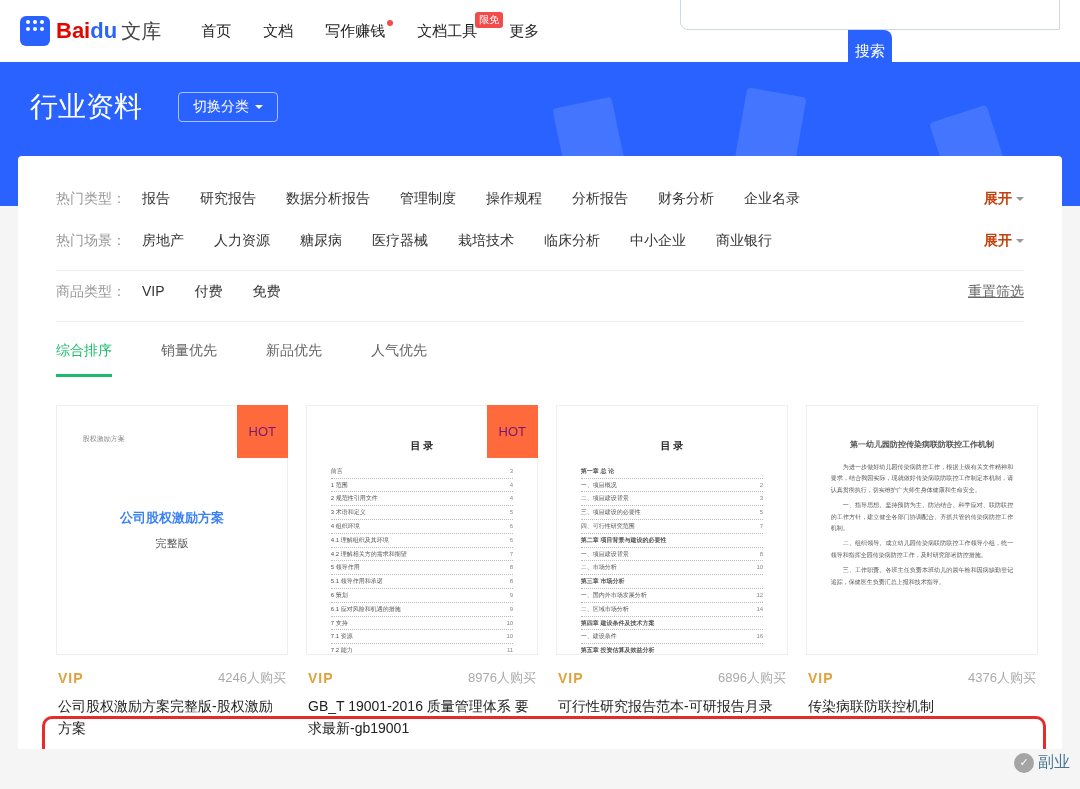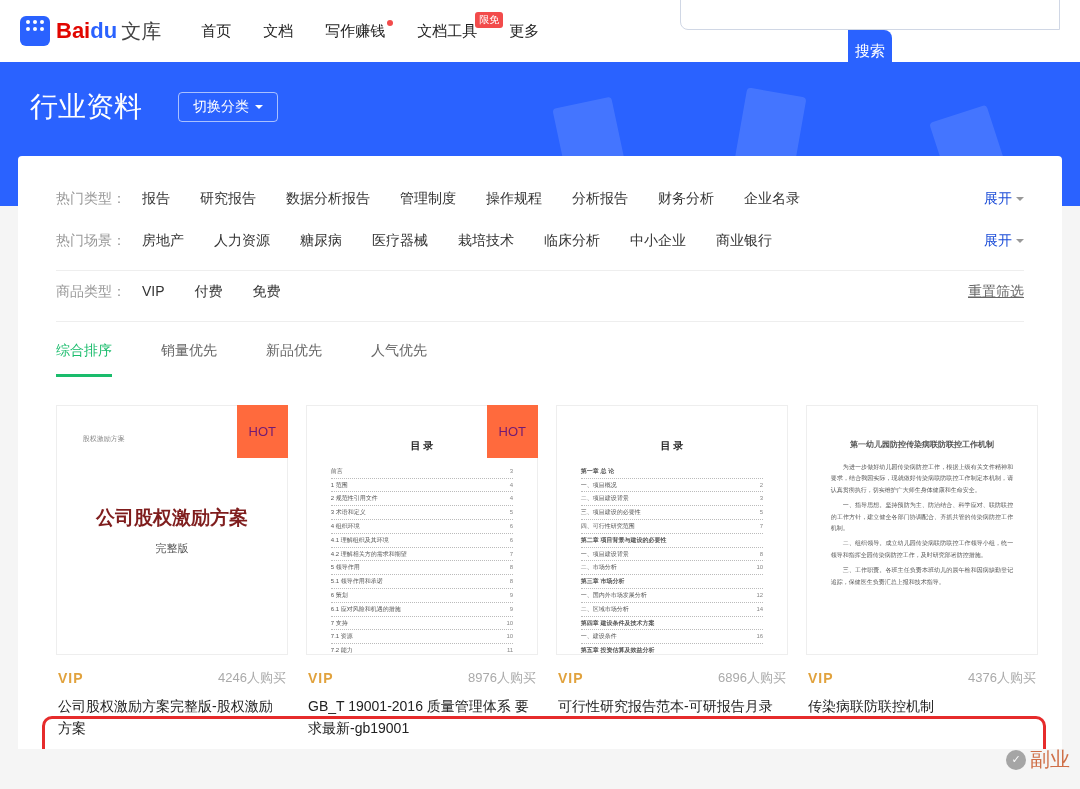--- a/index.html
+++ b/index.html
@@ -23,50 +23,50 @@
 .banner-bg { position: absolute; right: 40px; top: 20px; width: 500px; height: 120px; opacity: .12; }
 .banner-bg svg { width: 100%; height: 100%; }
 .banner-title { color: #fff; font-size: 28px; font-weight: 500; display: inline-block; vertical-align: middle; }
 .switch-cat { display: inline-flex; align-items: center; margin-left: 32px; padding: 5px 14px; border: 1px solid rgba(255,255,255,.6); border-radius: 4px; color: #fff; font-size: 14px; cursor: pointer; }
 .switch-cat::after { content: ""; margin-left: 6px; border: 4px solid transparent; border-top-color: #fff; transform: translateY(2px); }
 .panel { background: #fff; margin: -50px 18px 0; border-radius: 4px 4px 0 0; padding: 22px 38px 0; position: relative; }
 .filter-row { display: flex; align-items: center; padding: 12px 0; }
 .filter-label { color: #999; width: 86px; flex-shrink: 0; }
 .filter-items { display: flex; gap: 30px; flex: 1; }
 .filter-item { color: #333; cursor: pointer; }
-.expand { color: #1d4ed8; cursor: pointer; display: flex; align-items: center; }
+.expand { color: #c2410c; cursor: pointer; display: flex; align-items: center; font-weight: bold; }
 .expand::after { content: ""; margin-left: 4px; border: 4px solid transparent; border-top-color: #999; transform: translateY(2px); }
 .divider { border-top: 1px solid #eee; margin: 8px 0 0; }
 .reset { color: #666; text-decoration: underline; cursor: pointer; }
 .sort-row { display: flex; gap: 49px; padding: 20px 0 0; }
 .sort-item { color: #666; cursor: pointer; padding-bottom: 14px; }
 .sort-item.active { color: #1abc6c; border-bottom: 3px solid #1abc6c; font-weight: 500; }
 .cards { display: flex; gap: 18px; padding: 28px 0 10px; }
 .card { width: 232px; position: relative; cursor: pointer; }
 .hot-tag { position: absolute; top: 0; right: 0; background: #ff6a3d; color: #701a75; font-size: 13px; padding: 19px 12px; z-index: 2; }
 .thumb { width: 232px; height: 250px; background: #fff; border: 1px solid #eee; display: flex; align-items: center; justify-content: center; position: relative; overflow: hidden; }
 .thumb-doc { width: 88%; height: 88%; padding: 16px 10px; font-size: 6px; color: #555; line-height: 1.8; position: relative; }
 .thumb-doc.toc { text-align: left; }
 .thumb-doc .doc-title { text-align: center; font-size: 10px; font-weight: bold; margin-bottom: 10px; color: #222; }
 .thumb-doc .line { border-bottom: 1px dotted #bbb; display: flex; justify-content: space-between; padding: 1px 0; font-size: 6px; }
 .thumb-doc .line span:last-child { color: #888; }
 .thumb-doc.cover { display: flex; flex-direction: column; align-items: center; justify-content: center; }
 .thumb-doc.cover .mini-label { font-size: 7px; color: #888; position: absolute; top: 12px; left: 12px; }
-.thumb-doc.cover .big { font-size: 19px; font-weight: bold; color: #7f1d1d; }
+.thumb-doc.cover .big { font-size: 13px; font-weight: bold; color: #3b82f6; }
 .thumb-doc.cover .sub { font-size: 11px; margin-top: 4px; }
 .thumb-doc.text p { font-size: 6px; line-height: 1.9; text-align: justify; margin-bottom: 4px; text-indent: 2em; }
 .thumb-doc.text .head { text-align: center; font-size: 8px; font-weight: bold; margin-bottom: 10px; text-indent: 0; }
 .meta { display: flex; justify-content: space-between; align-items: center; padding: 14px 2px 8px; }
 .vip { color: #e1a23d; font-weight: bold; letter-spacing: 1px; }
 .buyers { color: #aaa; font-size: 13px; }
 .card-title { font-size: 14px; color: #222; line-height: 1.6; padding: 0 2px; height: 44px; overflow: hidden; }
 .highlight-box { position: absolute; border: 3px solid #e62b2b; border-radius: 10px; pointer-events: none; }
 .watermark { position: fixed; right: 10px; bottom: 16px; display: flex; align-items: center; opacity: .75; }
 .watermark .wm-icon { width: 20px; height: 20px; background: #8a8a8a; border-radius: 50%; display: flex; align-items: center; justify-content: center; color: #fff; font-size: 11px; margin-right: 4px; }
-.watermark .wm-text { color: #c2410c; font-size: 20px; font-weight: 500; font-family: Liberation Mono, monospace; }
+.watermark .wm-text { color: #0c4a6e; font-size: 16px; font-weight: 500; font-family: Liberation Mono, monospace; }
 </style>
 </head>
 <body>
 
 <div class="header">
   <div class="logo">
     <div class="logo-icon"></div>
     <span class="logo-text">
       <span class="bai">Bai</span><span class="du">du</span>
     </span>

